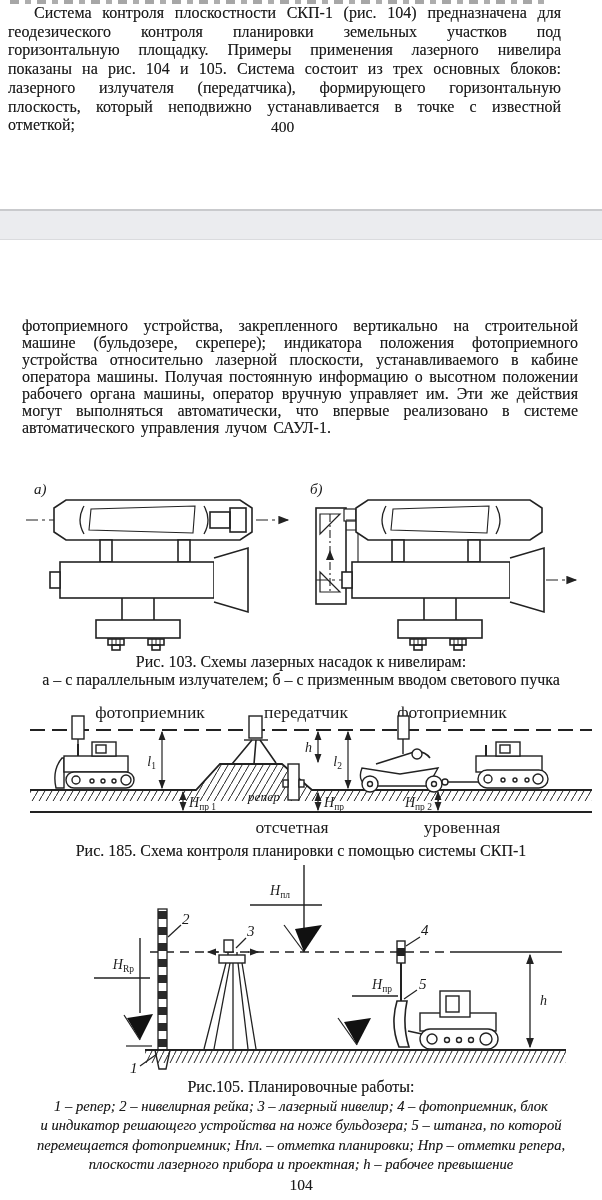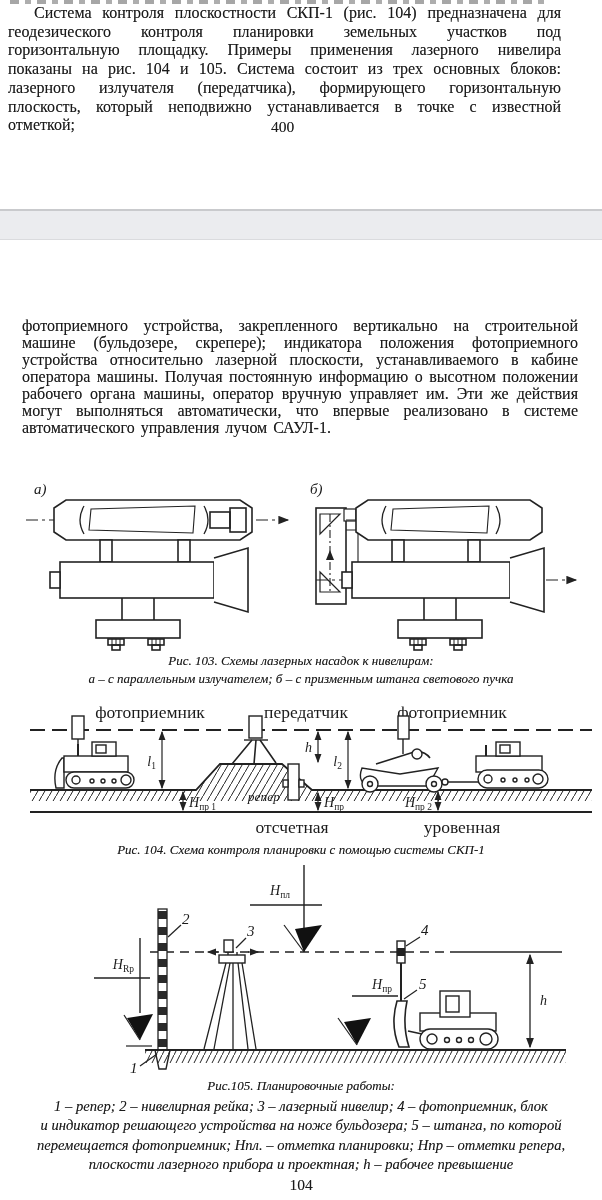--- a/index.html
+++ b/index.html
@@ -9,21 +9,21 @@
   .scan-text{text-shadow:0 0 .6px rgba(20,20,20,.45);}
   .para{font-size:16px;text-align:justify;}
   .p220{top:4px;left:8px;width:553px;line-height:18.7px;text-indent:26px;
     text-align-last:justify;word-spacing:2.5px;}
   .p221{top:317px;left:22px;width:556px;line-height:17px;word-spacing:2px;}
   .pagenum{left:0;width:565px;text-align:center;font-size:15.5px;}
   .clipped-line{top:0;left:10px;width:540px;height:4px;opacity:.45;
     background:repeating-linear-gradient(90deg,#3a3a3a 0 9px,transparent 9px 15px,#4a4a4a 15px 21px,transparent 21px 27px);}
   .page-gap{top:209px;left:0;width:602px;height:28px;background:#ebecef;
     border-top:2px solid #c9cacd;border-bottom:1px solid #dadbde;}
-  .caption{left:0;width:602px;text-align:center;font-size:13px;font-style:italic;}
+  .caption{left:0;width:602px;text-align:center;font-size:16px;}
   .cap-lines{left:11px;width:580px;text-align:center;font-size:14.6px;line-height:19.3px;font-style:italic;}
   .fig{position:absolute;left:0;width:602px;}
   svg text{font-family:"Liberation Serif","DejaVu Serif",serif;fill:#1b1b1b;}
   svg .lbl{font-size:17.5px;}
   svg .lbl-sm{font-size:13.5px;font-style:italic;}
   svg .dim{font-size:14px;font-style:italic;}
   svg .ss{font-size:9.5px;font-style:normal;}
   svg .callout{font-size:15px;font-style:italic;}
   svg .sub{font-size:15px;font-style:italic;}
 </style>
@@ -102,21 +102,21 @@
         </g>
       <g>
           <rect x="450" y="161" width="16" height="6"></rect>
           <path d="M454,161 V167 M458,161 V167 M462,161 V167" stroke-width="1"></path>
           <rect x="454" y="167" width="8" height="5"></rect>
         </g>
     </g>
   </svg>
 
   <div class="abs caption scan-text" style="top:653px">Рис. 103. Схемы лазерных насадок к нивелирам:</div>
-  <div class="abs caption scan-text" style="top:671px">а – с параллельным излучателем; б – с призменным штанга светового пучка</div>
+  <div class="abs caption scan-text" style="top:671px">а – с параллельным излучателем; б – с призменным вводом светового пучка</div>
 
   <svg class="fig" style="top:700px;height:142px" viewBox="0 0 602 142">
     <defs>
       <marker id="ar104" orient="auto-start-reverse" markerWidth="10" markerHeight="8" refX="7" refY="3">
         <path d="M0,0L8,3L0,6Z" fill="#222"></path>
       </marker>
       <pattern id="h104" width="7" height="12" patternUnits="userSpaceOnUse">
         <path d="M0,12 L7,0" stroke="#222" stroke-width="1"></path>
       </pattern>
     </defs>
@@ -179,21 +179,21 @@
     <text class="dim" x="312" y="52" text-anchor="end">h</text>
     <text class="dim" x="342" y="66" text-anchor="end"><tspan>l</tspan><tspan class="ss" dy="3">2</tspan></text>
     <text class="lbl-sm" x="280" y="101" text-anchor="end">репер</text>
     <text class="dim" x="189" y="107"><tspan>H</tspan><tspan class="ss" dy="3">пр 1</tspan></text>
     <text class="dim" x="324" y="107"><tspan>H</tspan><tspan class="ss" dy="3">пр</tspan></text>
     <text class="dim" x="432" y="107" text-anchor="end"><tspan>H</tspan><tspan class="ss" dy="3">пр 2</tspan></text>
     <text class="lbl" x="292" y="133" text-anchor="middle">отсчетная</text>
     <text class="lbl" x="462" y="133" text-anchor="middle">уровенная</text>
   </svg>
 
-  <div class="abs caption scan-text" style="top:842px">Рис. 104. Схема контроля планировки с помощью системы СКП-1</div>
+  <div class="abs caption scan-text" style="top:842px">Рис. 185. Схема контроля планировки с помощью системы СКП-1</div>
 
   <svg class="fig" style="top:863px;height:215px" viewBox="0 0 602 215">
     <defs>
       <marker id="ar105" orient="auto-start-reverse" markerWidth="10" markerHeight="8" refX="7" refY="3">
         <path d="M0,0L8,3L0,6Z" fill="#222"></path>
       </marker>
       <pattern id="h105" width="6" height="12" patternUnits="userSpaceOnUse">
         <path d="M0,12 L6,0" stroke="#222" stroke-width="1"></path>
       </pattern>
       <pattern id="rod105" width="9" height="16" patternUnits="userSpaceOnUse">

